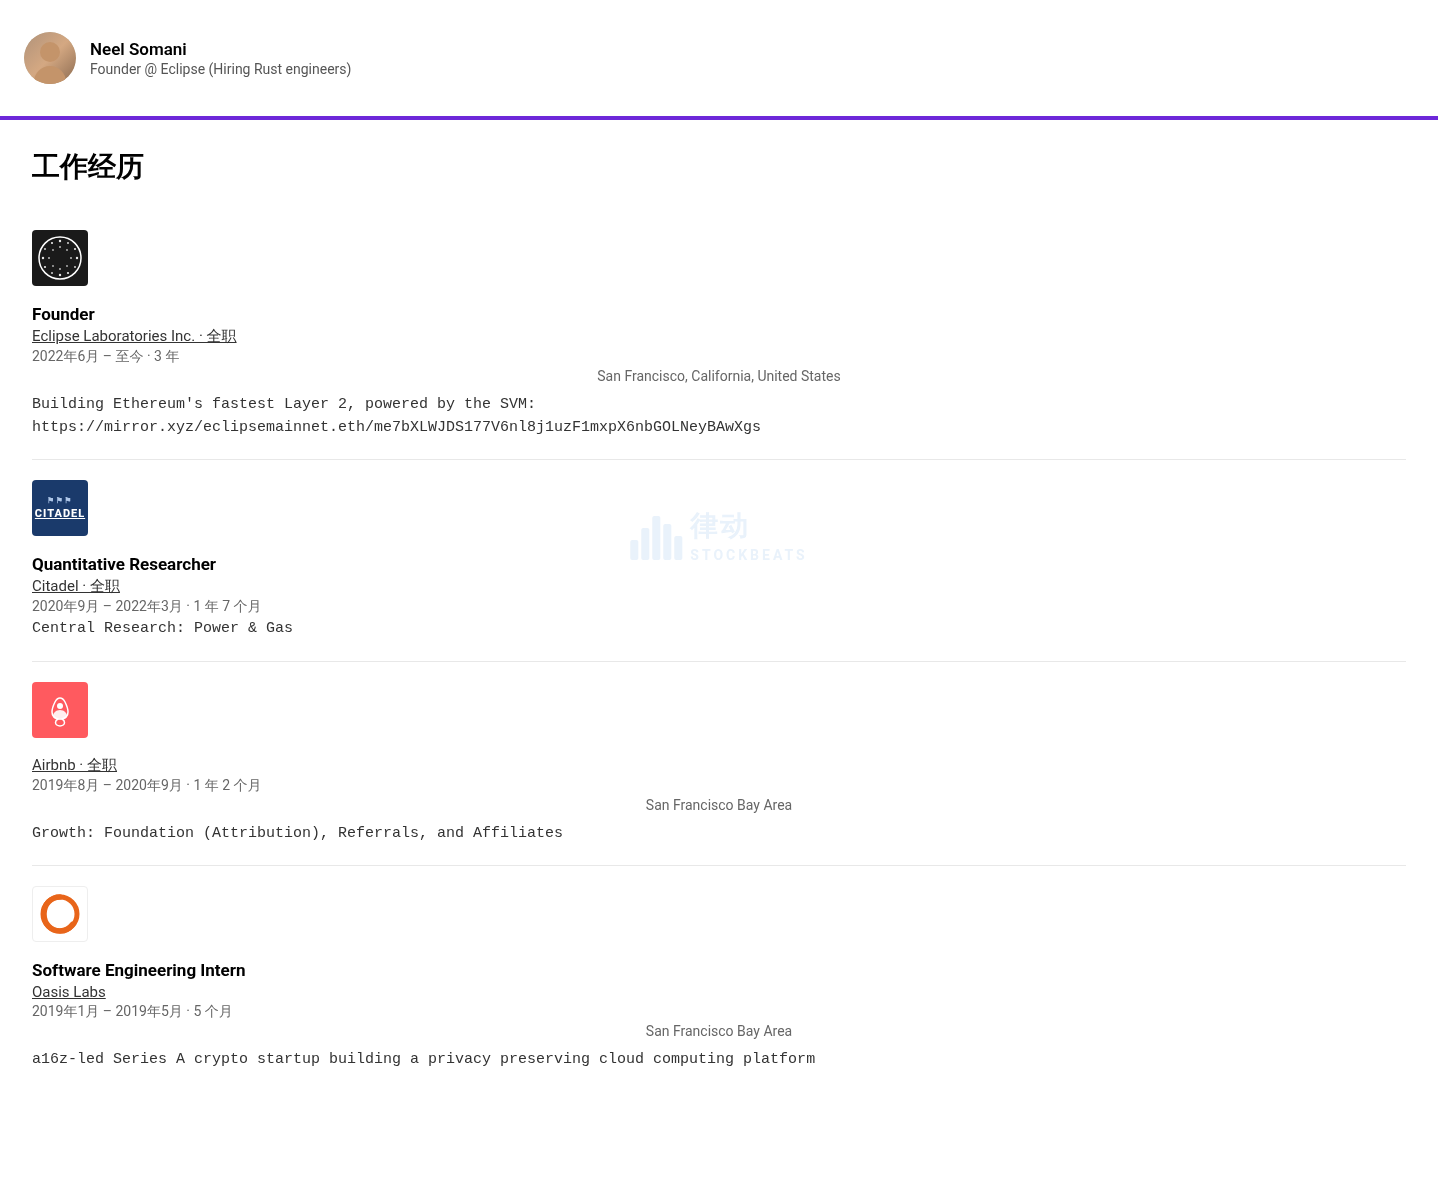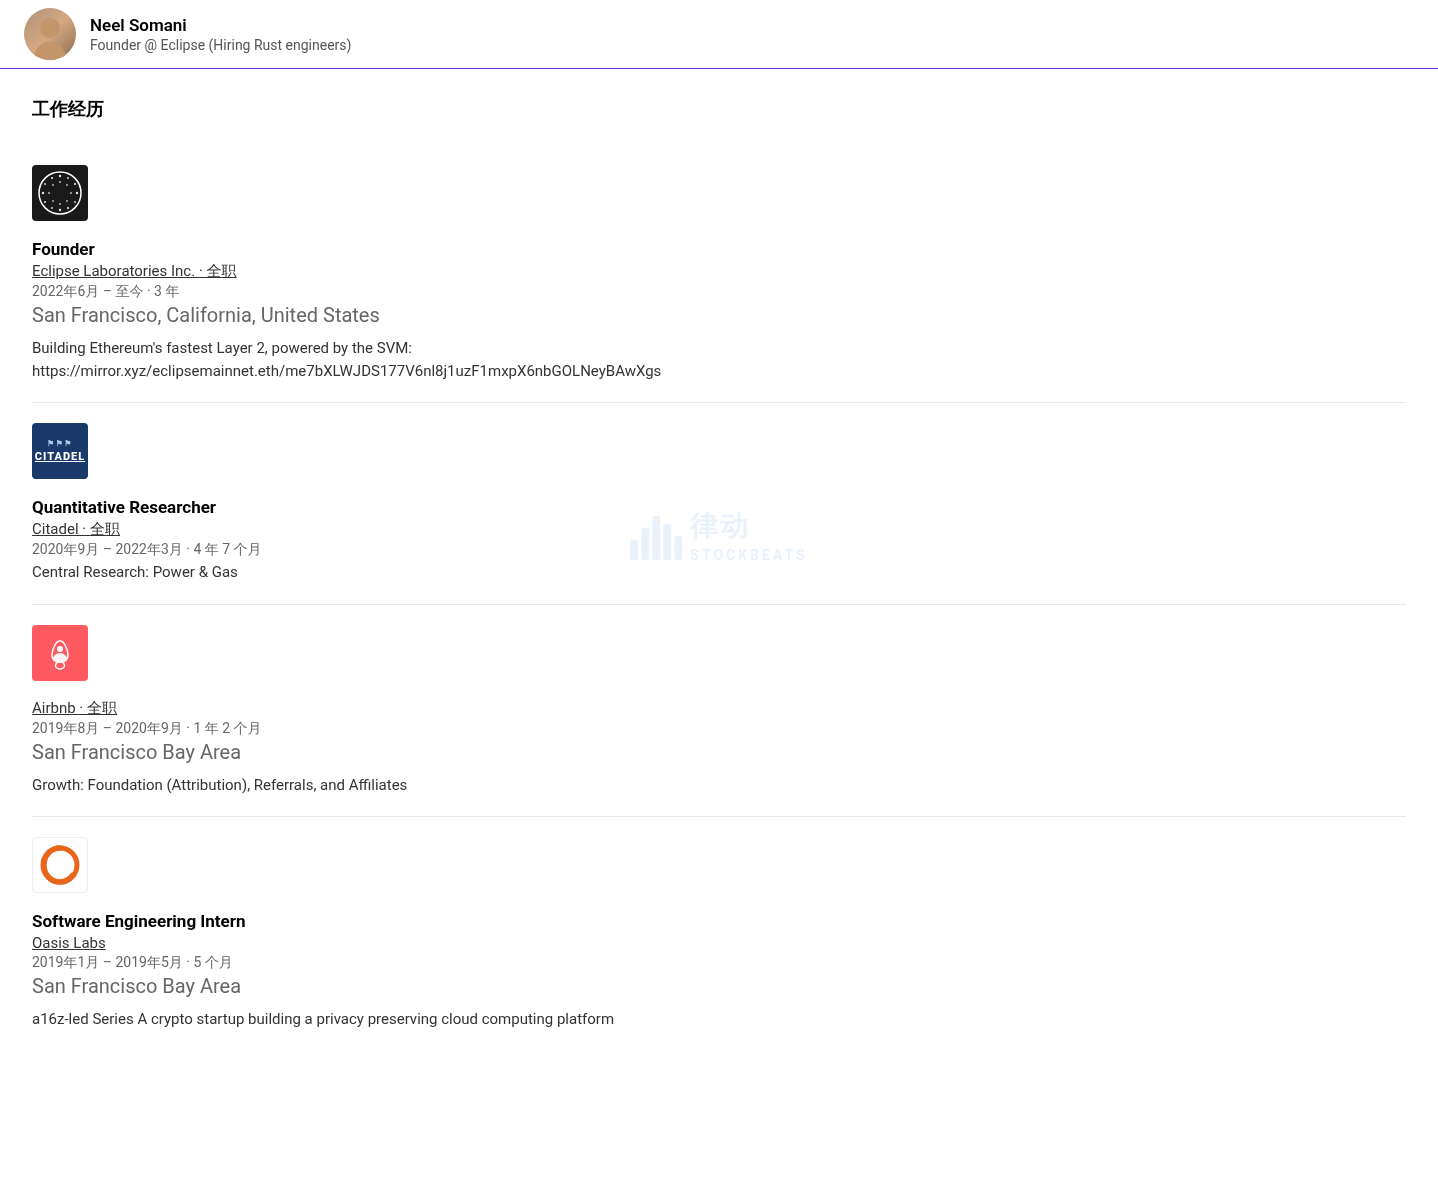--- a/index.html
+++ b/index.html
@@ -7,22 +7,22 @@
       font-family: -apple-system, BlinkMacSystemFont, "Segoe UI", Roboto, Helvetica, Arial, sans-serif;
       background: #fff;
       color: #000;
       font-size: 15px;
       max-width: 1438px;
     }
 
     .profile-header {
       display: flex;
       align-items: center;
-      padding: 8px 24px;
-      border-bottom: 1px solid #6d28d9;
+      padding: 32px 24px;
+      border-bottom: 4px solid #6d28d9;
       gap: 14px;
     }
 
     .avatar {
       width: 52px;
       height: 52px;
       border-radius: 50%;
       background: #c8b8a2;
       overflow: hidden;
       flex-shrink: 0;
@@ -78,21 +78,21 @@
       font-size: 14px;
       color: #555;
       margin-top: 2px;
     }
 
     .main-content {
       padding: 28px 32px;
     }
 
     .section-title {
-      font-size: 18px;
+      font-size: 28px;
       font-weight: 700;
       color: #000;
       margin-bottom: 24px;
     }
 
     .experience-item {
       display: flex;
       gap: 18px;
       padding: 20px 0;
       border-bottom: 1px solid #e8e8e8;
@@ -164,29 +164,31 @@
       text-decoration: underline;
     }
 
     .date-range {
       font-size: 14px;
       color: #666;
       margin-bottom: 2px;
     }
 
     .location {
-      font-size: 20px;
+      font-size: 14px;
       color: #666;
       margin-bottom: 10px;
+      text-align: center;
     }
 
     .description {
       font-size: 15px;
       color: #333;
       line-height: 1.5;
+      font-family: Liberation Mono, monospace;
     }
 
     
     .eclipse-svg {
       width: 44px;
       height: 44px;
     }
 
     
     .airbnb-svg {
@@ -293,21 +295,21 @@
     </div>
 
     <div class="experience-item">
       <div class="company-logo logo-citadel" style="display:flex; flex-direction:column; align-items:center; justify-content:center; gap:2px;">
         <span style="font-size:8px; letter-spacing:1.5px; color:#aec6e8;">⚑⚑⚑</span>
         <span style="font-size:11px; font-weight:800; letter-spacing:1px;text-decoration:underline;">CITADEL</span>
       </div>
       <div class="experience-details">
         <div class="job-title">Quantitative Researcher</div>
         <div class="company-name">Citadel · 全职</div>
-        <div class="date-range">2020年9月 – 2022年3月 · 4 年 7 个月</div>
+        <div class="date-range">2020年9月 – 2022年3月 · 1 年 7 个月</div>
         <div class="description">Central Research: Power &amp; Gas</div>
       </div>
     </div>
 
     <div class="experience-item">
       <div class="company-logo logo-airbnb">
         <svg class="airbnb-svg" viewBox="0 0 36 36" fill="none" xmlns="http://www.w3.org/2000/svg">
 
           <path d="M18 6 C16 6 14 8 13 10 C11 14 10 17 10 20 C10 23.5 12.5 26 16 27 C14.5 27.8 13.5 29 13.5 30.5 C13.5 32.5 15.5 34 18 34 C20.5 34 22.5 32.5 22.5 30.5 C22.5 29 21.5 27.8 20 27 C23.5 26 26 23.5 26 20 C26 17 25 14 23 10 C22 8 20 6 18 6 Z" fill="none" stroke="white" stroke-width="1.5"></path>
           <circle cx="18" cy="14" r="3" fill="white"></circle>

